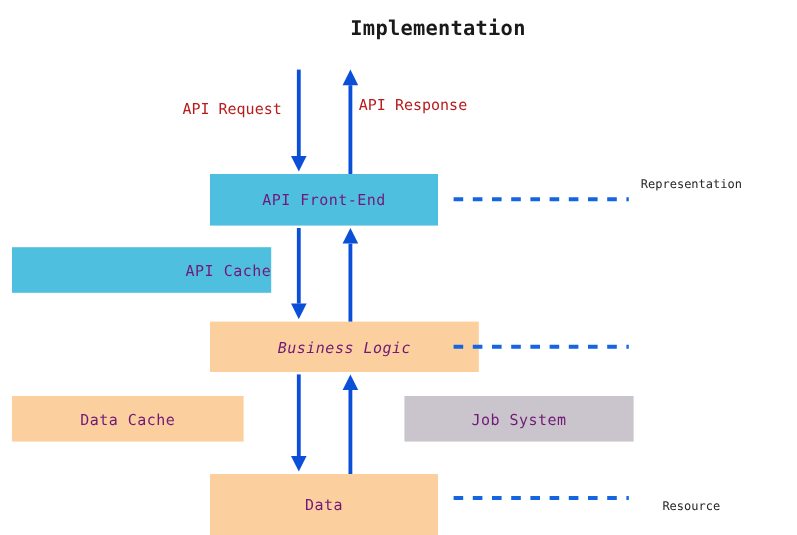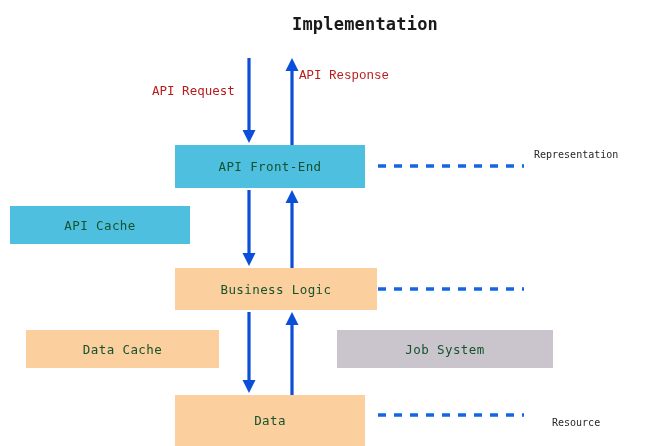--- a/index.html
+++ b/index.html
@@ -34,21 +34,21 @@
     color: #1a1a1a;
     letter-spacing: 0.2px;
     padding-left: 33px;
   }
 
   .node {
     position: absolute;
     display: flex;
     align-items: center;
     justify-content: center;
-    color: #14532d;
+    color: #701a75;
     font-family: "DejaVu Sans Mono", "Liberation Mono", monospace;
     font-size: 12.5px;
     letter-spacing: 0.4px;
     box-sizing: border-box;
   }
 
   .edge-label {
     position: absolute;
     font-family: "DejaVu Sans Mono", "Liberation Mono", monospace;
     font-size: 12.5px;
@@ -75,38 +75,38 @@
 </head>
 <body>
 
 <div id="diagram-root">
 
   <div class="title">Implementation</div>
 
   <div class="node" id="node-api-front-end" style="left: 175px; top: 145px; width: 190px; height: 43px; background: rgb(79, 191, 224);">
       <span>API Front-End</span>
     </div>
-  <div class="node" id="node-api-cache" style="left: 10px; top: 206px; width: 180px; height: 38px; background: rgb(79, 191, 224);">
+  <div class="node" id="node-api-cache" style="left: 10px; top: 206px; width: 216px; height: 38px; background: rgb(79, 191, 224); justify-content: flex-end;">
       <span>API Cache</span>
     </div>
-  <div class="node" id="node-business-logic" style="left: 175px; top: 268px; width: 202px; height: 42px; background: rgb(252, 207, 158);">
+  <div class="node" id="node-business-logic" style="left: 175px; top: 268px; width: 224px; height: 42px; background: rgb(252, 207, 158); font-style: italic;">
       <span>Business Logic</span>
     </div>
-  <div class="node" id="node-data-cache" style="left: 10px; top: 330px; width: 193px; height: 38px; background: rgb(252, 207, 158); margin-left: 16px;">
+  <div class="node" id="node-data-cache" style="left: 10px; top: 330px; width: 193px; height: 38px; background: rgb(252, 207, 158);">
       <span>Data Cache</span>
     </div>
-  <div class="node" id="node-job-system" style="left: 337px; top: 330px; width: 216px; height: 38px; background: rgb(202, 197, 205);">
+  <div class="node" id="node-job-system" style="left: 337px; top: 330px; width: 191px; height: 38px; background: rgb(202, 197, 205);">
       <span>Job System</span>
     </div>
   <div class="node" id="node-data" style="left: 175px; top: 395px; width: 190px; height: 51px; background: rgb(252, 207, 158);">
       <span>Data</span>
     </div>
 
   <div class="edge-label" id="flow-api-request" style="left: 152px; top: 83px;">API Request</div>
-  <div class="edge-label" id="flow-api-response" style="left: 299px; top: 69px; font-family: Liberation Mono, monospace;">API Response</div>
+  <div class="edge-label" id="flow-api-response" style="left: 299px; top: 80px;">API Response</div>
 
   <div class="side-label" id="side-representation" style="left: 534px; top: 149px;">Representation</div>
   <div class="side-label" id="side-resource" style="left: 552px; top: 417px;">Resource</div>
 
   <svg class="overlay" id="overlay-svg" viewBox="0 0 664 446">
       <g>
         <line x1="249" y1="58" x2="249" y2="130" stroke="#0b4fd8" stroke-width="3.2"></line>
         <polygon points="249,143 242.5,130 255.5,130" fill="#0b4fd8"></polygon>
       </g>
       <g>

